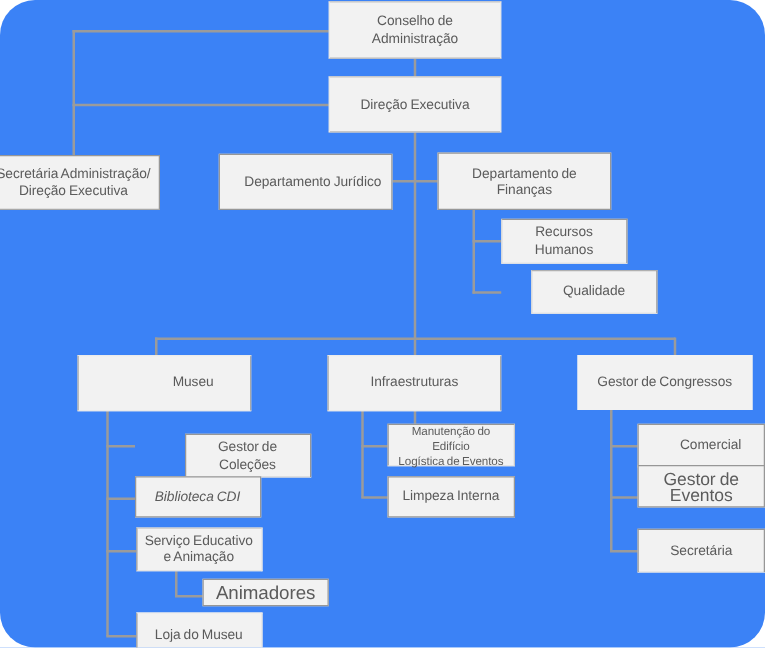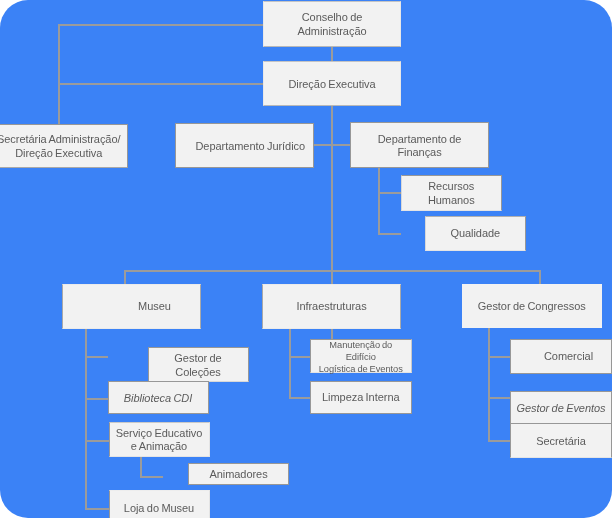--- a/index.html
+++ b/index.html
@@ -66,24 +66,24 @@
 Humanos</div>
     <div class="node" style="left: 425px; top: 215.5px; width: 100.5px; height: 35px; font-size: 11px; border-color: rgb(176, 176, 176) rgb(151, 151, 151) rgb(228, 228, 228) rgb(216, 216, 216);">Qualidade</div>
     <div class="node" style="left: 62px; top: 283.5px; width: 139px; height: 45px; font-size: 11px; border-color: rgb(235, 235, 235) rgb(169, 169, 169); padding-left: 46px;">Museu</div>
     <div class="node" style="left: 262px; top: 283.5px; width: 139px; height: 45px; font-size: 11px; border-color: rgb(235, 235, 235) rgb(169, 169, 169);">Infraestruturas</div>
     <div class="node" style="left: 462px; top: 284px; width: 139.5px; height: 44px; font-size: 11px; border-color: rgb(242, 242, 242);">Gestor de Congressos</div>
     <div class="node" style="left: 107.5px; top: 347px; width: 101px; height: 35px; font-size: 11px; border-color: rgb(151, 151, 151) rgb(151, 151, 151) rgb(216, 216, 216); margin-left: 40px;">Gestor de
 Coleções</div>
     <div class="node" style="left: 107.5px; top: 380.5px; width: 101px; height: 33.5px; font-size: 11px; border-color: rgb(151, 151, 151); font-style: italic;">Biblioteca CDI</div>
     <div class="node" style="left: 108.5px; top: 421.5px; width: 101px; height: 35.5px; font-size: 11px; border-color: rgb(201, 201, 201) rgb(228, 228, 228) rgb(228, 228, 228) rgb(151, 151, 151); text-align: center;">Serviço Educativo
 e Animação</div>
-    <div class="node" style="left: 162px; top: 462.5px; width: 101px; height: 22px; font-size: 11px; border-color: rgb(151, 151, 151); margin-left: 26px;">Animadores</div>
+    <div class="node" style="left: 162px; top: 462.5px; width: 101px; height: 22px; font-size: 15px; border-color: rgb(151, 151, 151);">Animadores</div>
     <div class="node" style="left: 108.5px; top: 490px; width: 101px; height: 35px; font-size: 11px; border-color: rgb(237, 237, 237) rgb(228, 228, 228) rgb(228, 228, 228) rgb(151, 151, 151);">Loja do Museu</div>
     <div class="node" style="left: 310px; top: 338.5px; width: 101.5px; height: 34.5px; font-size: 9.3px; line-height: 11.8px; padding-top: 4px; border-color: rgb(151, 151, 151) rgb(201, 201, 201) rgb(228, 228, 228) rgb(151, 151, 151);">Manutenção do
 Edifício
 Logística de Eventos</div>
     <div class="node" style="left: 310px; top: 380.5px; width: 101.5px; height: 33px; font-size: 11px; border-color: rgb(151, 151, 151);">Limpeza Interna</div>
     <div class="node" style="left: 510px; top: 338.5px; width: 102px; height: 35px; font-size: 11px; border-color: rgb(151, 151, 151); padding-left: 15px;">Comercial</div>
-    <div class="node" style="left: 510px; top: 391px; width: 102px; height: 34px; font-size: 11px; border-color: rgb(151, 151, 151); font-style: italic;">Gestor de Eventos</div>
+    <div class="node" style="left: 510px; top: 372px; width: 102px; height: 34px; font-size: 14px; border-color: rgb(151, 151, 151);">Gestor de Eventos</div>
     <div class="node" style="left: 510px; top: 423px; width: 102px; height: 35px; font-size: 11px; border-color: rgb(151, 151, 151) rgb(151, 151, 151) rgb(228, 228, 228);">Secretária</div>
   </div>
 
 </div>
 
 </body></html>

